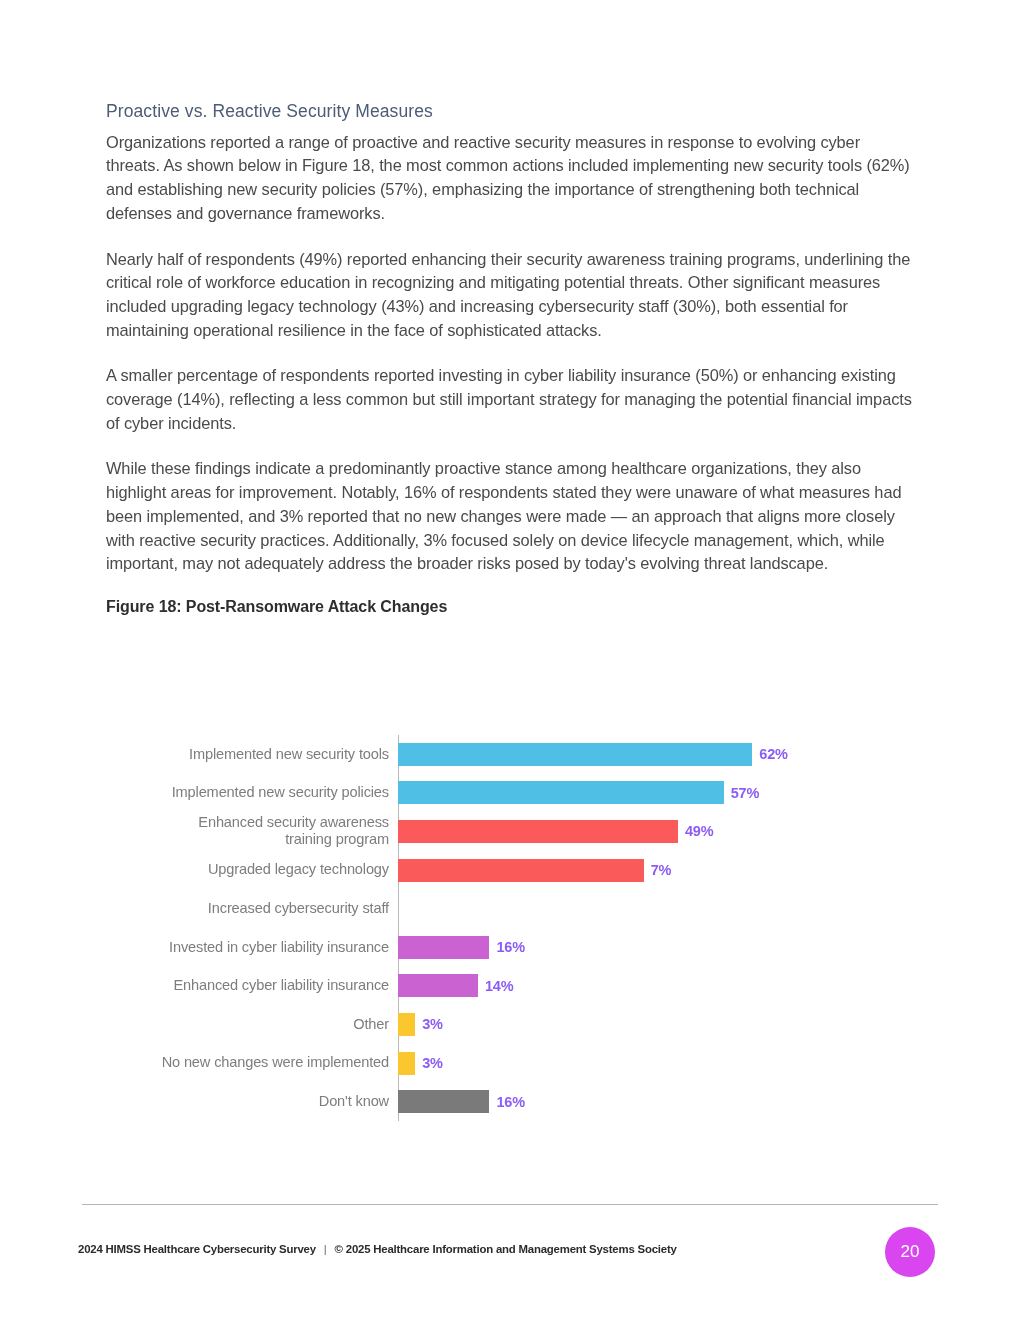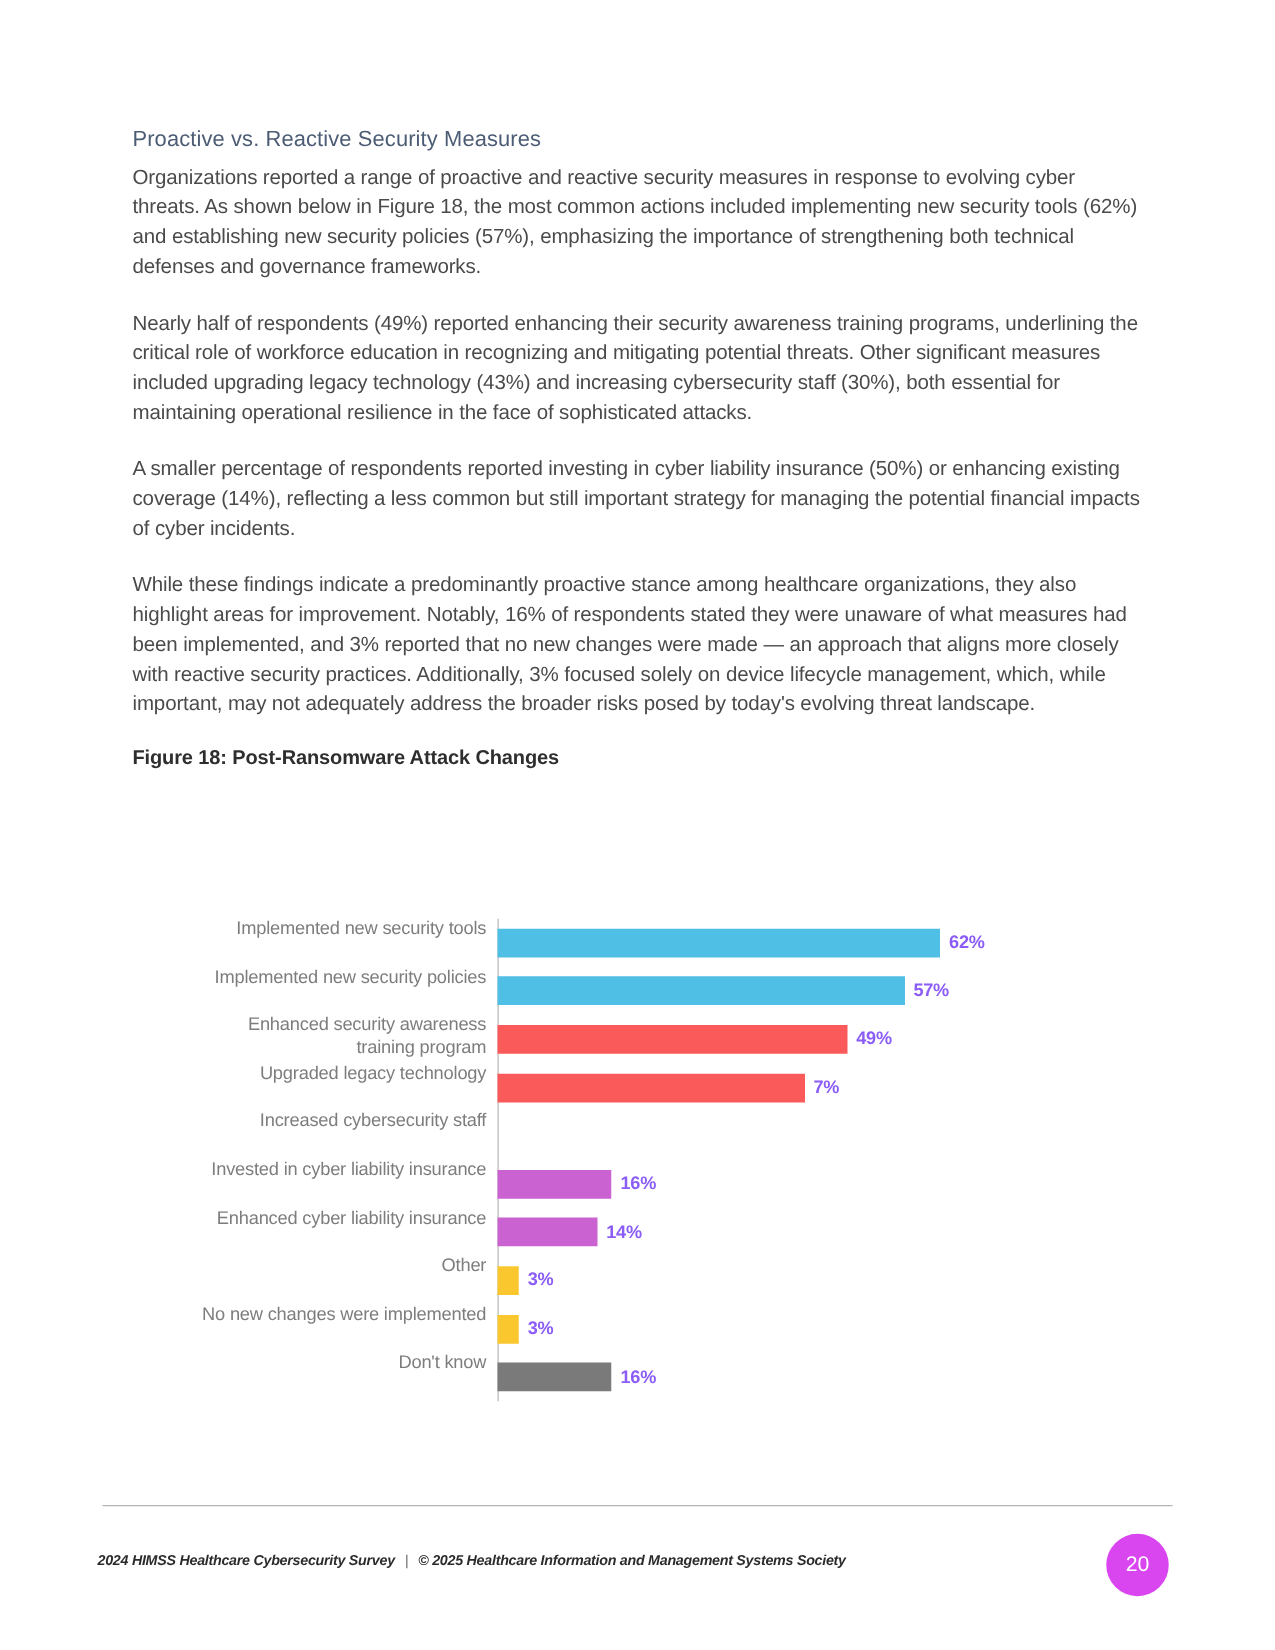--- a/index.html
+++ b/index.html
@@ -63,20 +63,21 @@
   .chart {
     position: absolute;
     left: 106px;
     top: 735px;
     width: 812px;
     height: 390px;
   }
   .chart-row {
     position: relative;
     display: flex;
+    align-items: center;
     height: 38.6px;
   }
   .cat-label {
     width: 292px;
     flex: 0 0 292px;
     text-align: right;
     padding-right: 9px;
     box-sizing: border-box;
     font-family: "Liberation Sans", sans-serif;
     font-size: 14.6px;
@@ -126,21 +127,20 @@
   .footer-text {
     position: absolute;
     left: 78px;
     top: 1243px;
     font-family: "Liberation Sans", sans-serif;
     font-size: 11.4px;
     font-weight: 700;
     color: #2b2b2b;
     letter-spacing: -0.2px;
     white-space: nowrap;
-    font-style: italic;
   }
   .footer-sep { padding: 0 5px; color: #6a6a6a; font-weight: 400; }
   .page-badge {
     position: absolute;
     left: 885px;
     top: 1227px;
     width: 50px;
     height: 50px;
     border-radius: 50%;
     background: #d946ef;

